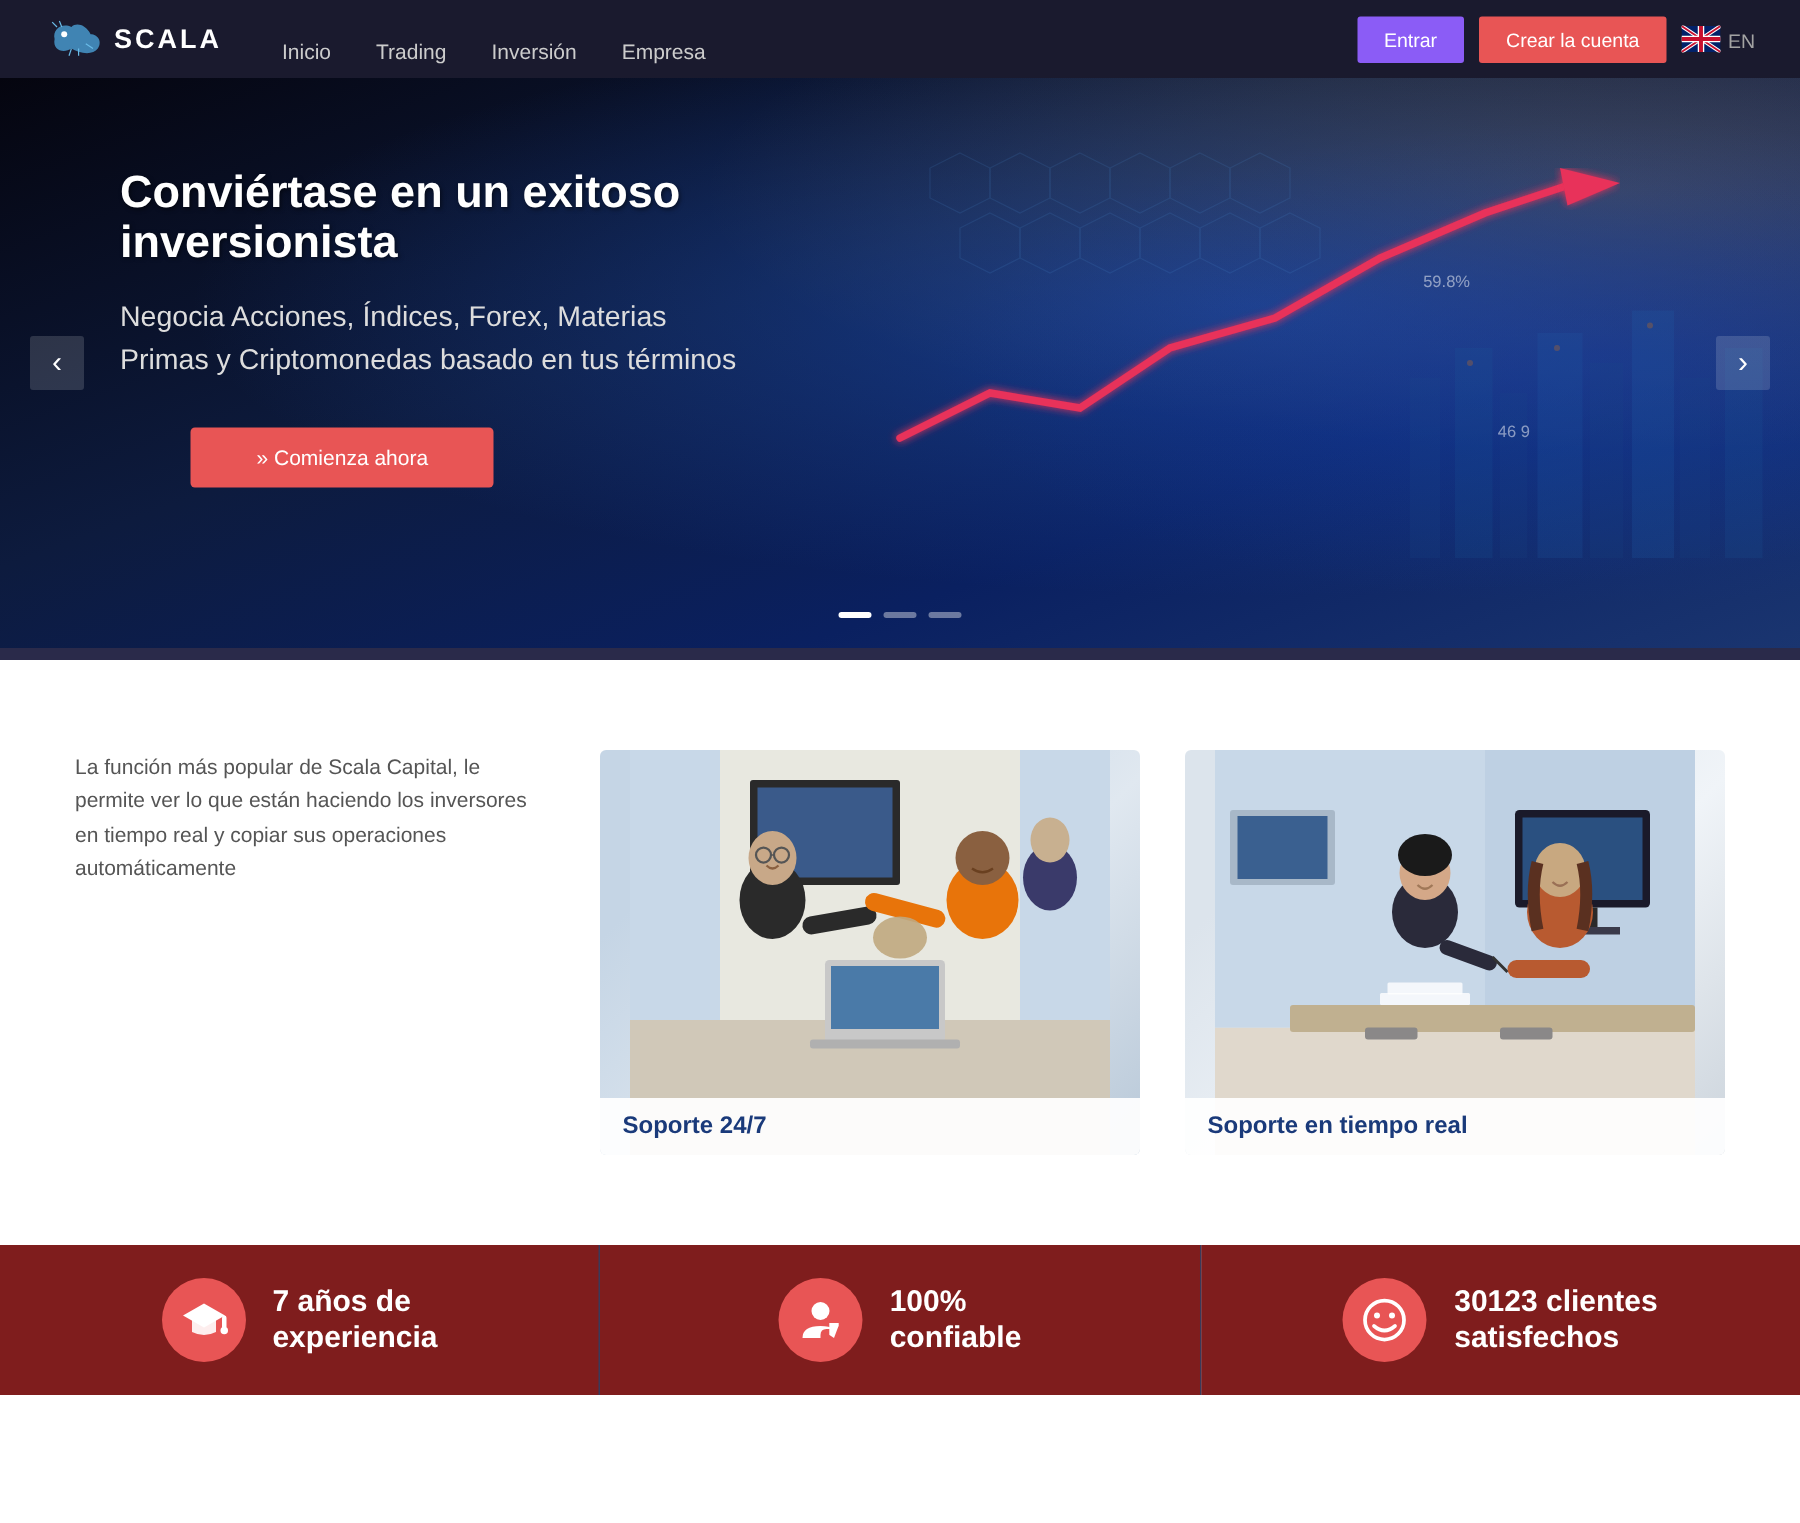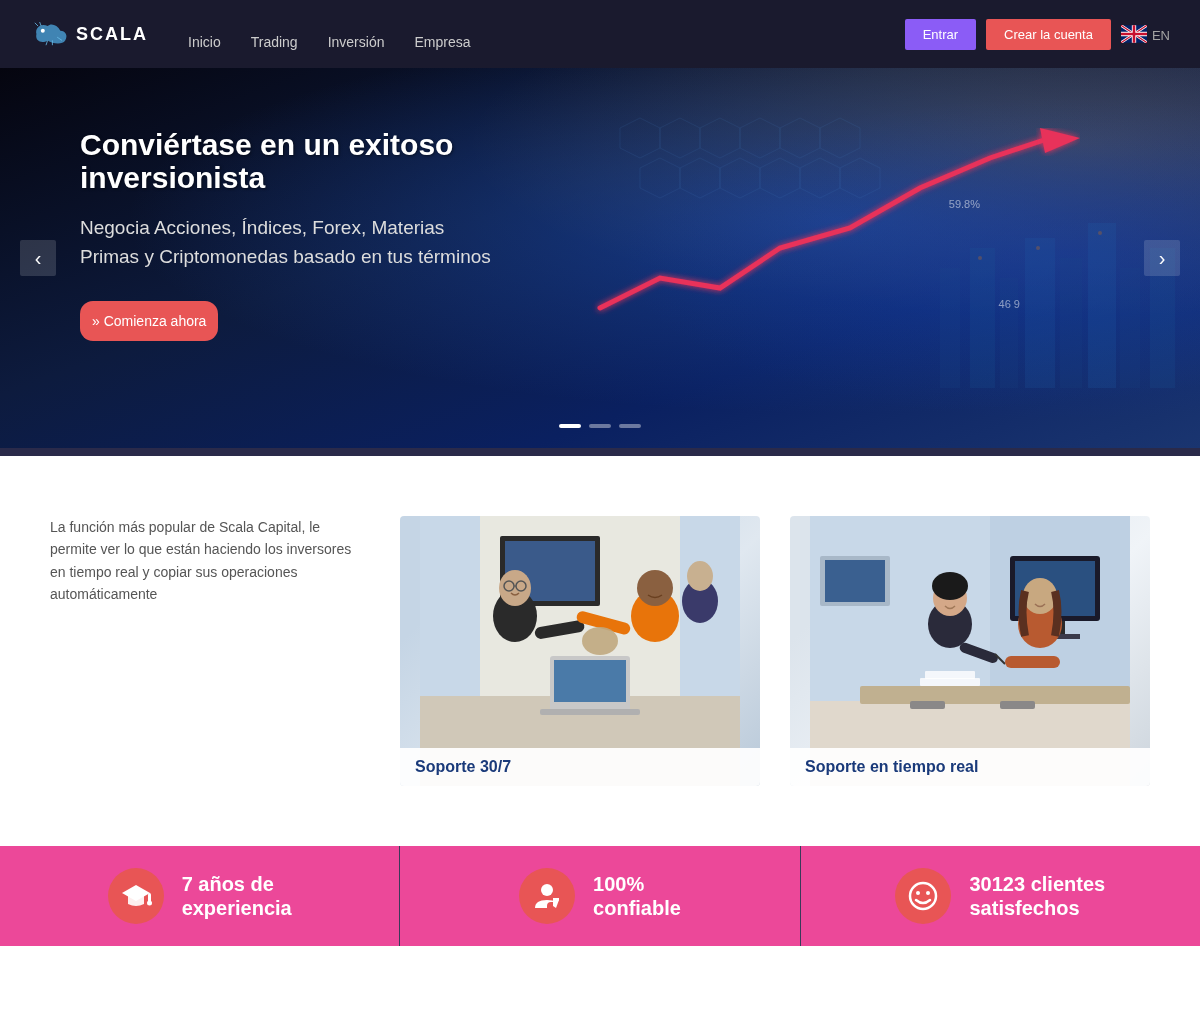--- a/index.html
+++ b/index.html
@@ -4,21 +4,21 @@
   <style>
     * { margin: 0; padding: 0; box-sizing: border-box; }
     body { font-family: Arial, sans-serif; width: 1200px; overflow-x: hidden; }
 
     
     .navbar {
       background: #1a1a2e;
       display: flex;
       align-items: center;
       padding: 0 30px;
-      height: 68px;
+      height: 52px;
     }
     .navbar-logo {
       display: flex;
       align-items: center;
       margin-right: 40px;
     }
     .logo-icon {
       width: 40px;
       height: 32px;
       margin-right: 6px;
@@ -129,27 +129,28 @@
       color: #ddd;
       font-size: 19px;
       line-height: 1.5;
       margin-bottom: 30px;
       max-width: 420px;
     }
     .btn-cta {
       background: #e85555;
       color: white;
       border: none;
-      padding: 12px 12px;
+      padding: 12px 44px;
       font-size: 14px;
       cursor: pointer;
-      border-radius: 13px;
+      border-radius: 3px;
       display: inline-flex;
       align-items: center;
       gap: 6px;
+      margin-left: 47px;
     }
     
     .hero-dots {
       position: absolute;
       bottom: 20px;
       left: 50%;
       transform: translateX(-50%);
       display: flex;
       gap: 8px;
     }
@@ -230,21 +231,21 @@
       font-weight: bold;
     }
 
     
     .stats {
       display: flex;
       height: 100px;
     }
     .stat-item {
       flex: 1;
-      background: #ec4899;
+      background: #7f1d1d;
       display: flex;
       align-items: center;
       justify-content: center;
       gap: 18px;
       padding: 0 30px;
     }
     .stat-item:not(:last-child) {
       border-right: 1px solid #3a3a5a;
     }
     .stat-icon-circle {
@@ -434,21 +435,21 @@
         <ellipse cx="180" cy="125" rx="18" ry="14" fill="#c0a880" opacity="0.9"></ellipse>
 
         <ellipse cx="280" cy="85" rx="18" ry="22" fill="#3a3a6a"></ellipse>
         <ellipse cx="280" cy="60" rx="13" ry="15" fill="#c8b090"></ellipse>
 
         <path d="M 91 77 Q 95 81 99 77" fill="none" stroke="#8a6040" stroke-width="1.5"></path>
         <path d="M 228 79 Q 235 84 242 79" fill="none" stroke="#6a4020" stroke-width="1.5"></path>
       </svg>
     </div>
     <div class="feature-caption">
-      <span class="feature-caption-text">Soporte 30/7</span>
+      <span class="feature-caption-text">Soporte 24/7</span>
     </div>
   </div>
 
   <div class="feature-card">
     <div class="meeting-scene">
       <svg viewBox="0 0 320 270" width="100%" height="270" xmlns="http://www.w3.org/2000/svg">
 
         <rect width="320" height="270" fill="#d8e4f0"></rect>
         <rect x="0" y="185" width="320" height="85" fill="#e0d8cc"></rect>
 

